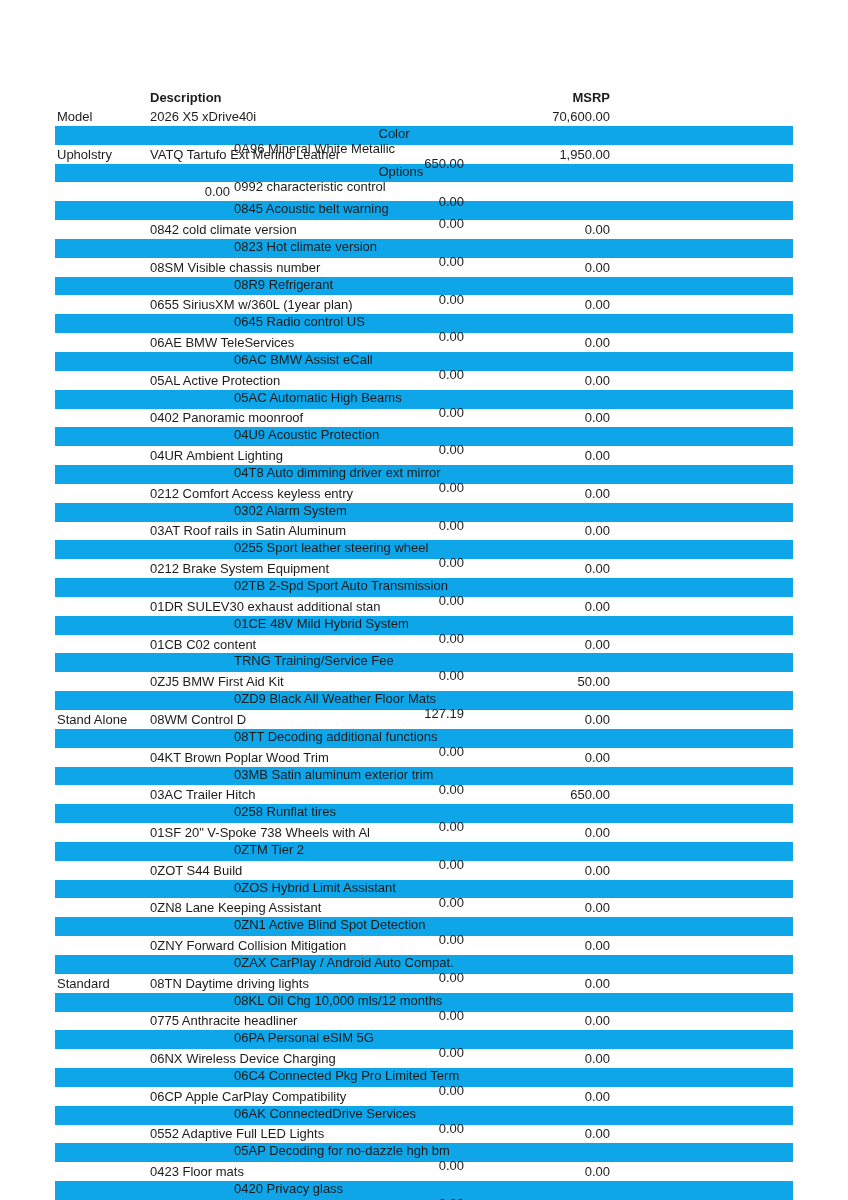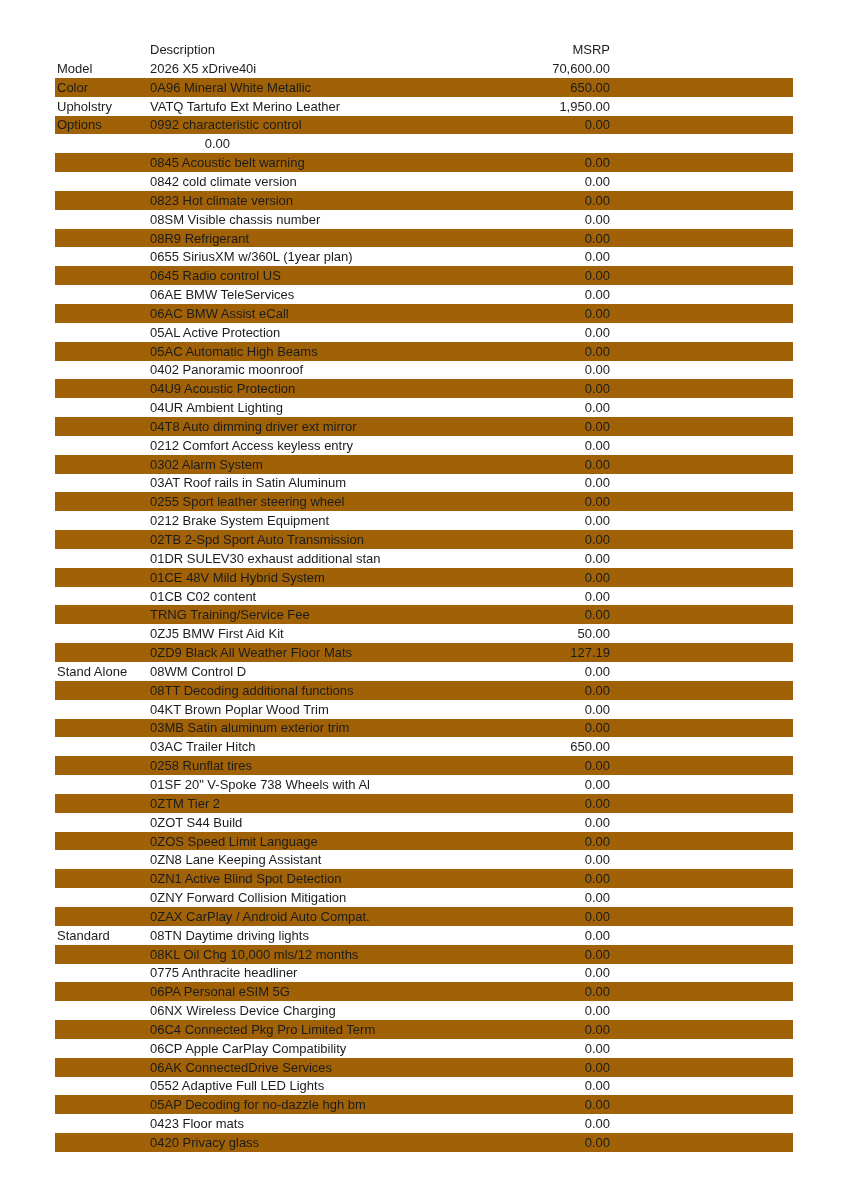--- a/index.html
+++ b/index.html
@@ -20,29 +20,31 @@
   .table {
     position: absolute;
     left: 55px;
     top: 40px;
     width: 738px;
   }
   .header-row {
     display: flex;
     align-items: center;
     height: 19px;
-    font-weight: normal;
+    font-weight: bold;
+    margin-top: 48px;
   }
   .row {
     display: flex;
     align-items: center;
     height: 18.85px;
   }
   .row.striped {
-    background: #a16207;
+    background: #0ea5e9;
+    flex-direction: column;
   }
   .col-label {
     flex: none;
     width: 93px;
     padding-left: 2px;
     white-space: nowrap;
     overflow: hidden;
   }
   .col-desc {
     flex: none;
@@ -312,21 +314,21 @@
     <div class="col-fill"></div>
   </div>
         <div class="row">
     <div class="col-label"></div>
     <div class="col-desc">0ZOT S44 Build</div>
     <div class="col-msrp">0.00</div>
     <div class="col-fill"></div>
   </div>
         <div class="row striped">
     <div class="col-label"></div>
-    <div class="col-desc">0ZOS Speed Limit Language</div>
+    <div class="col-desc">0ZOS Hybrid Limit Assistant</div>
     <div class="col-msrp">0.00</div>
     <div class="col-fill"></div>
   </div>
         <div class="row">
     <div class="col-label"></div>
     <div class="col-desc">0ZN8 Lane Keeping Assistant</div>
     <div class="col-msrp">0.00</div>
     <div class="col-fill"></div>
   </div>
         <div class="row striped">

